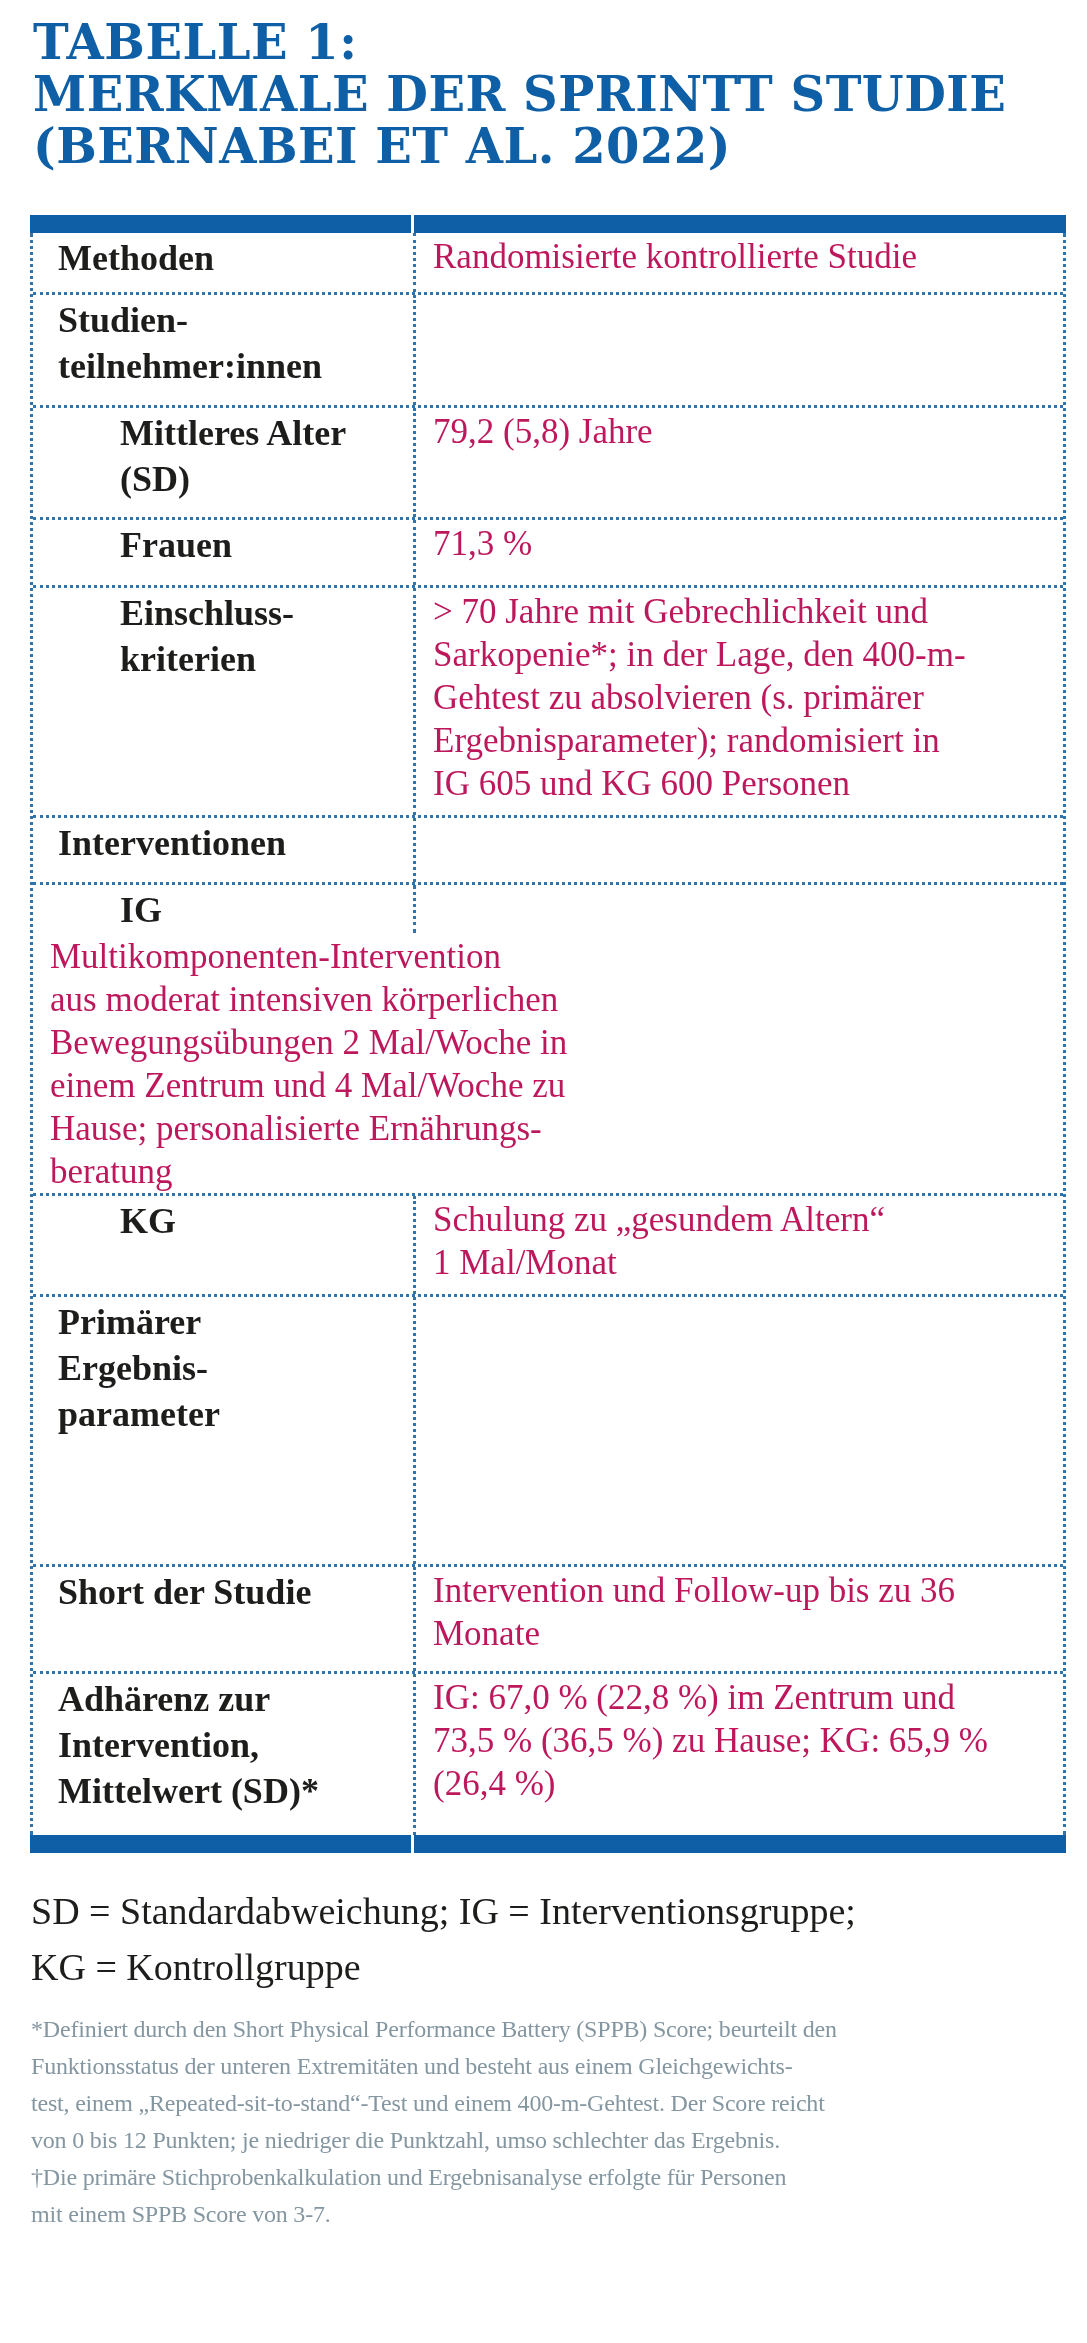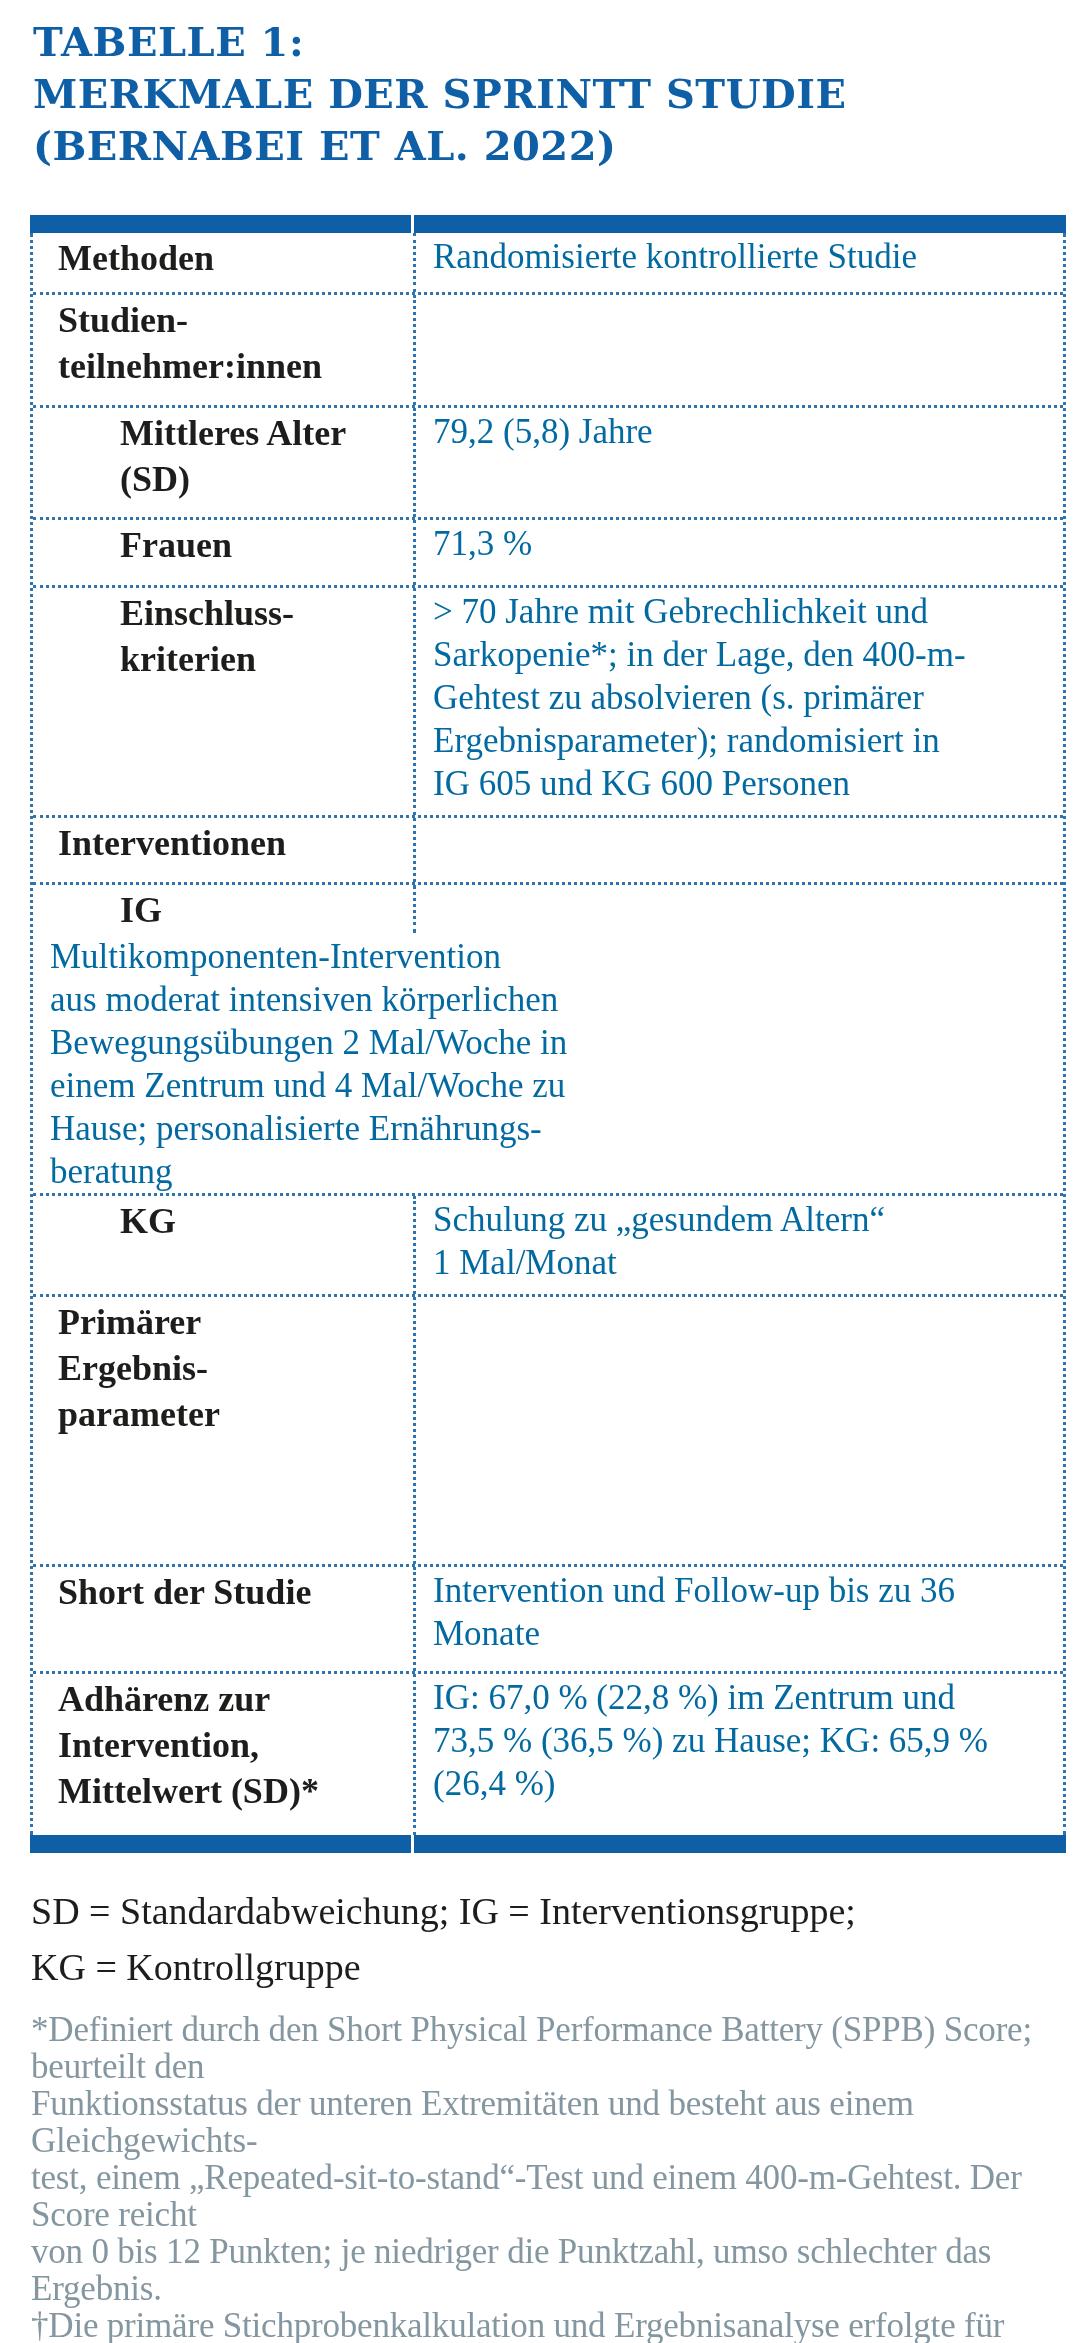--- a/index.html
+++ b/index.html
@@ -12,21 +12,21 @@
     color: #1d1d1b;
     overflow: hidden;
   }
   .pre { white-space: pre-line; }
 
   
   .title {
     margin: 16px 0 0 33px;
     font-family: "DejaVu Serif", "Liberation Serif", serif;
     font-weight: bold;
-    font-size: 40px;
+    font-size: 48px;
     line-height: 52px;
     letter-spacing: 0.5px;
     color: #0e5fa6;
   }
 
   
   .table {
     margin: 43px 0 0 30px;
     width: 1036px;
   }
@@ -61,21 +61,21 @@
     padding-right: 10px;
     color: #1d1d1b;
   }
   .row.indent .cell.label { padding-left: 87px; }
   .cell.value {
     flex: 1;
     font-size: 35px;
     line-height: 43px;
     padding-left: 17px;
     padding-right: 12px;
-    color: #0369a1;
+    color: #be185d;
   }
 
   
   .r0  { min-height: 62px; }
   .r1  { min-height: 113px; }
   .r2  { min-height: 145px; }
   .r3  { min-height: 112px; }
   .r4  { min-height: 68px; }
   .r5  { min-height: 230px; }
   .r6  { min-height: 67px; justify-content: center; }
@@ -93,21 +93,21 @@
     color: #1d1d1b;
   }
 
   
   .footnotes {
     margin: 16px 0 0 31px;
     width: 1050px;
   }
   .footnotes p {
     margin: 0;
-    font-size: 35px;
+    font-size: 24px;
     line-height: 37px;
     letter-spacing: -0.2px;
     color: #8496a0;
   }
 </style>
 </head>
 <body>
 
 <div class="page">
 

